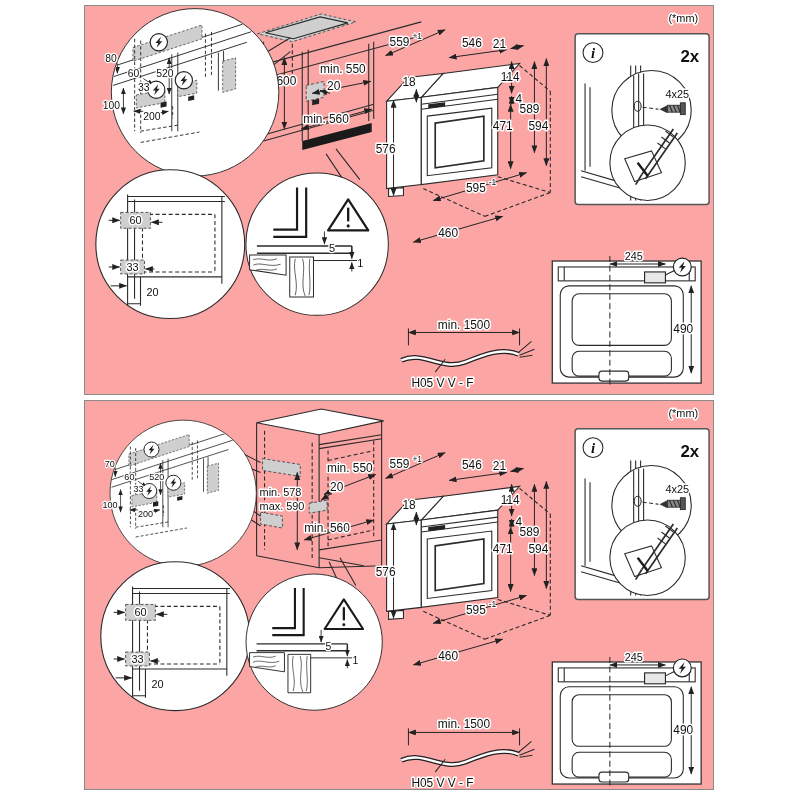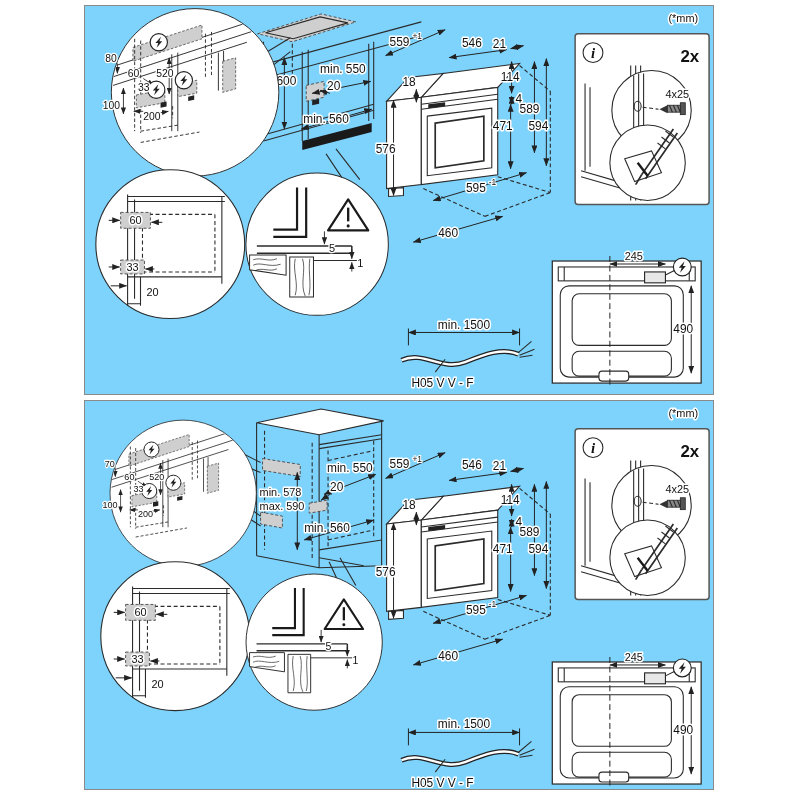--- a/index.html
+++ b/index.html
@@ -1,17 +1,17 @@
 <!DOCTYPE html>
 <html><head>
 <meta charset="utf-8">
 <style>
   html,body{margin:0;padding:0;background:#fff;}
   #stage{position:relative;width:800px;height:800px;background:#fff;overflow:hidden;}
-  .panel{position:absolute;left:84px;width:630px;height:390px;border:1.5px solid #8a8a8a;background:#7dd3fc;box-sizing:border-box;}
+  .panel{position:absolute;left:84px;width:630px;height:390px;border:1.5px solid #8a8a8a;background:#fca5a5;box-sizing:border-box;}
   #panel-top{top:5px;}
   #panel-bottom{top:400px;}
   svg{display:block;}
   svg text{font-family:"Liberation Sans","DejaVu Sans",sans-serif;fill:#111;}
   .t{font-size:12px;paint-order:stroke;stroke:#fff;stroke-width:3px;stroke-linejoin:round;}
   .t11{font-size:11px;}
   .ts{font-size:8.5px;paint-order:stroke;stroke:#fff;stroke-width:2px;}
   .tb{font-size:17px;font-weight:bold;}
   .ti{font-family:"Liberation Serif","DejaVu Serif",serif;font-size:15px;font-weight:bold;font-style:italic;}
   .ln{stroke:#2b2b2b;stroke-width:1.1;fill:none;}

